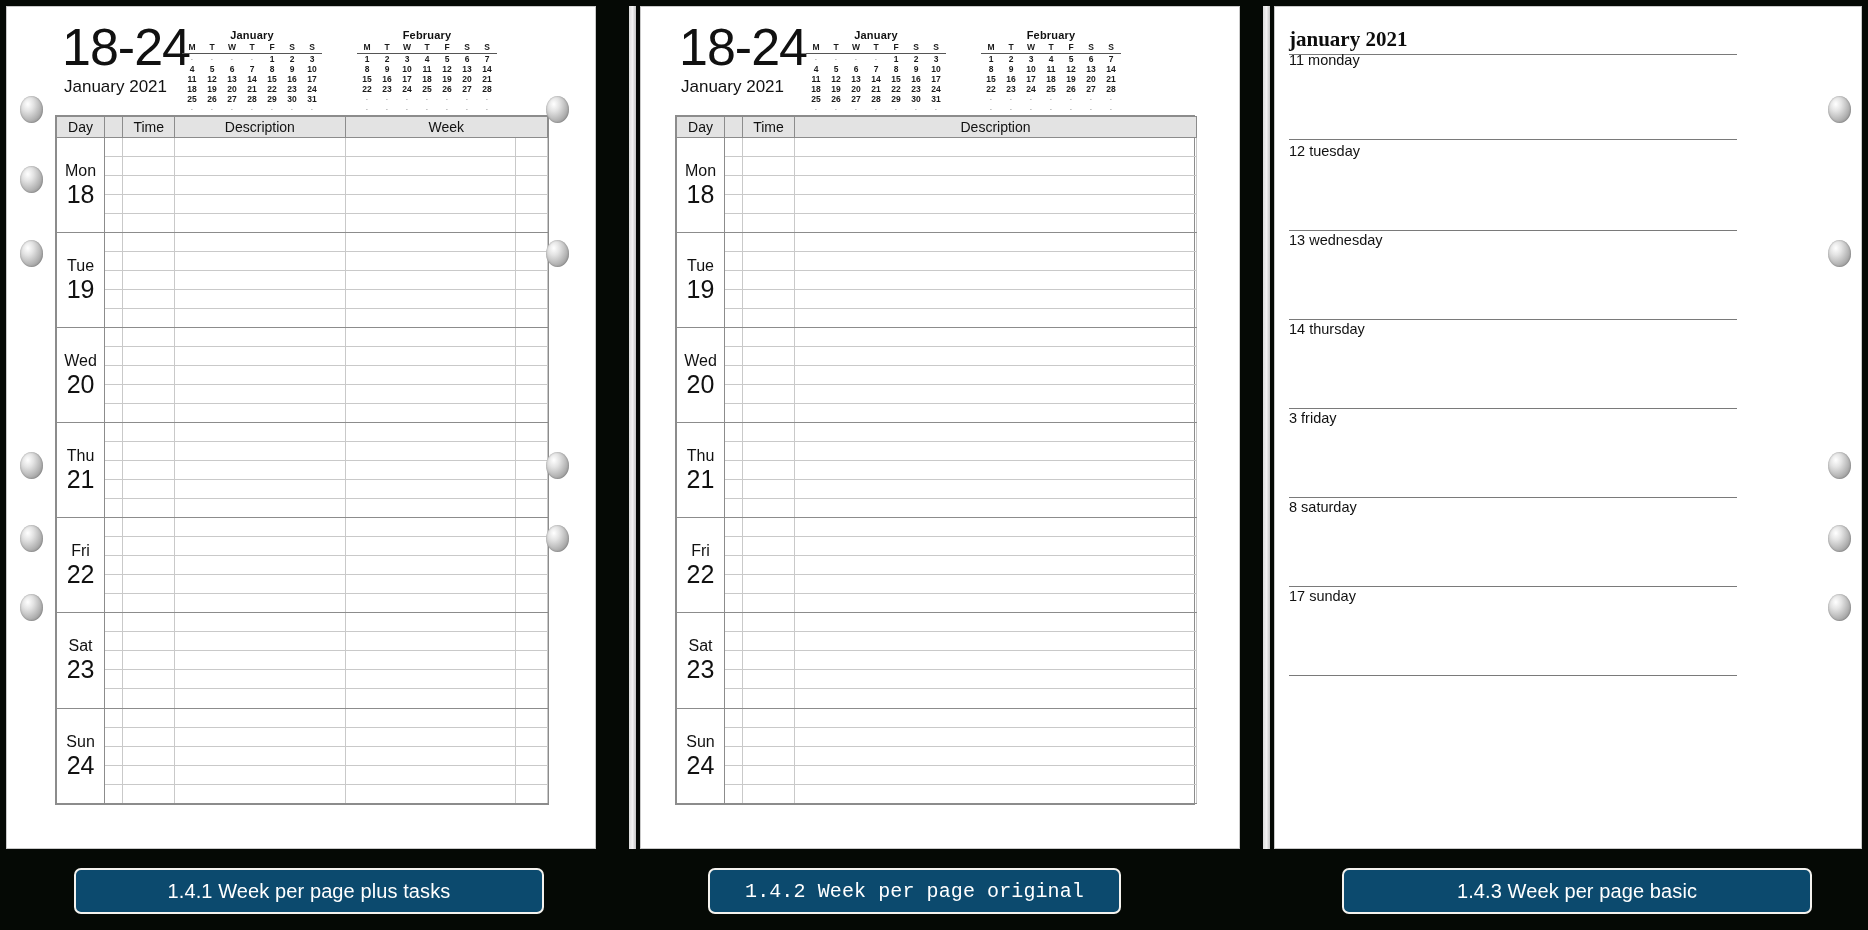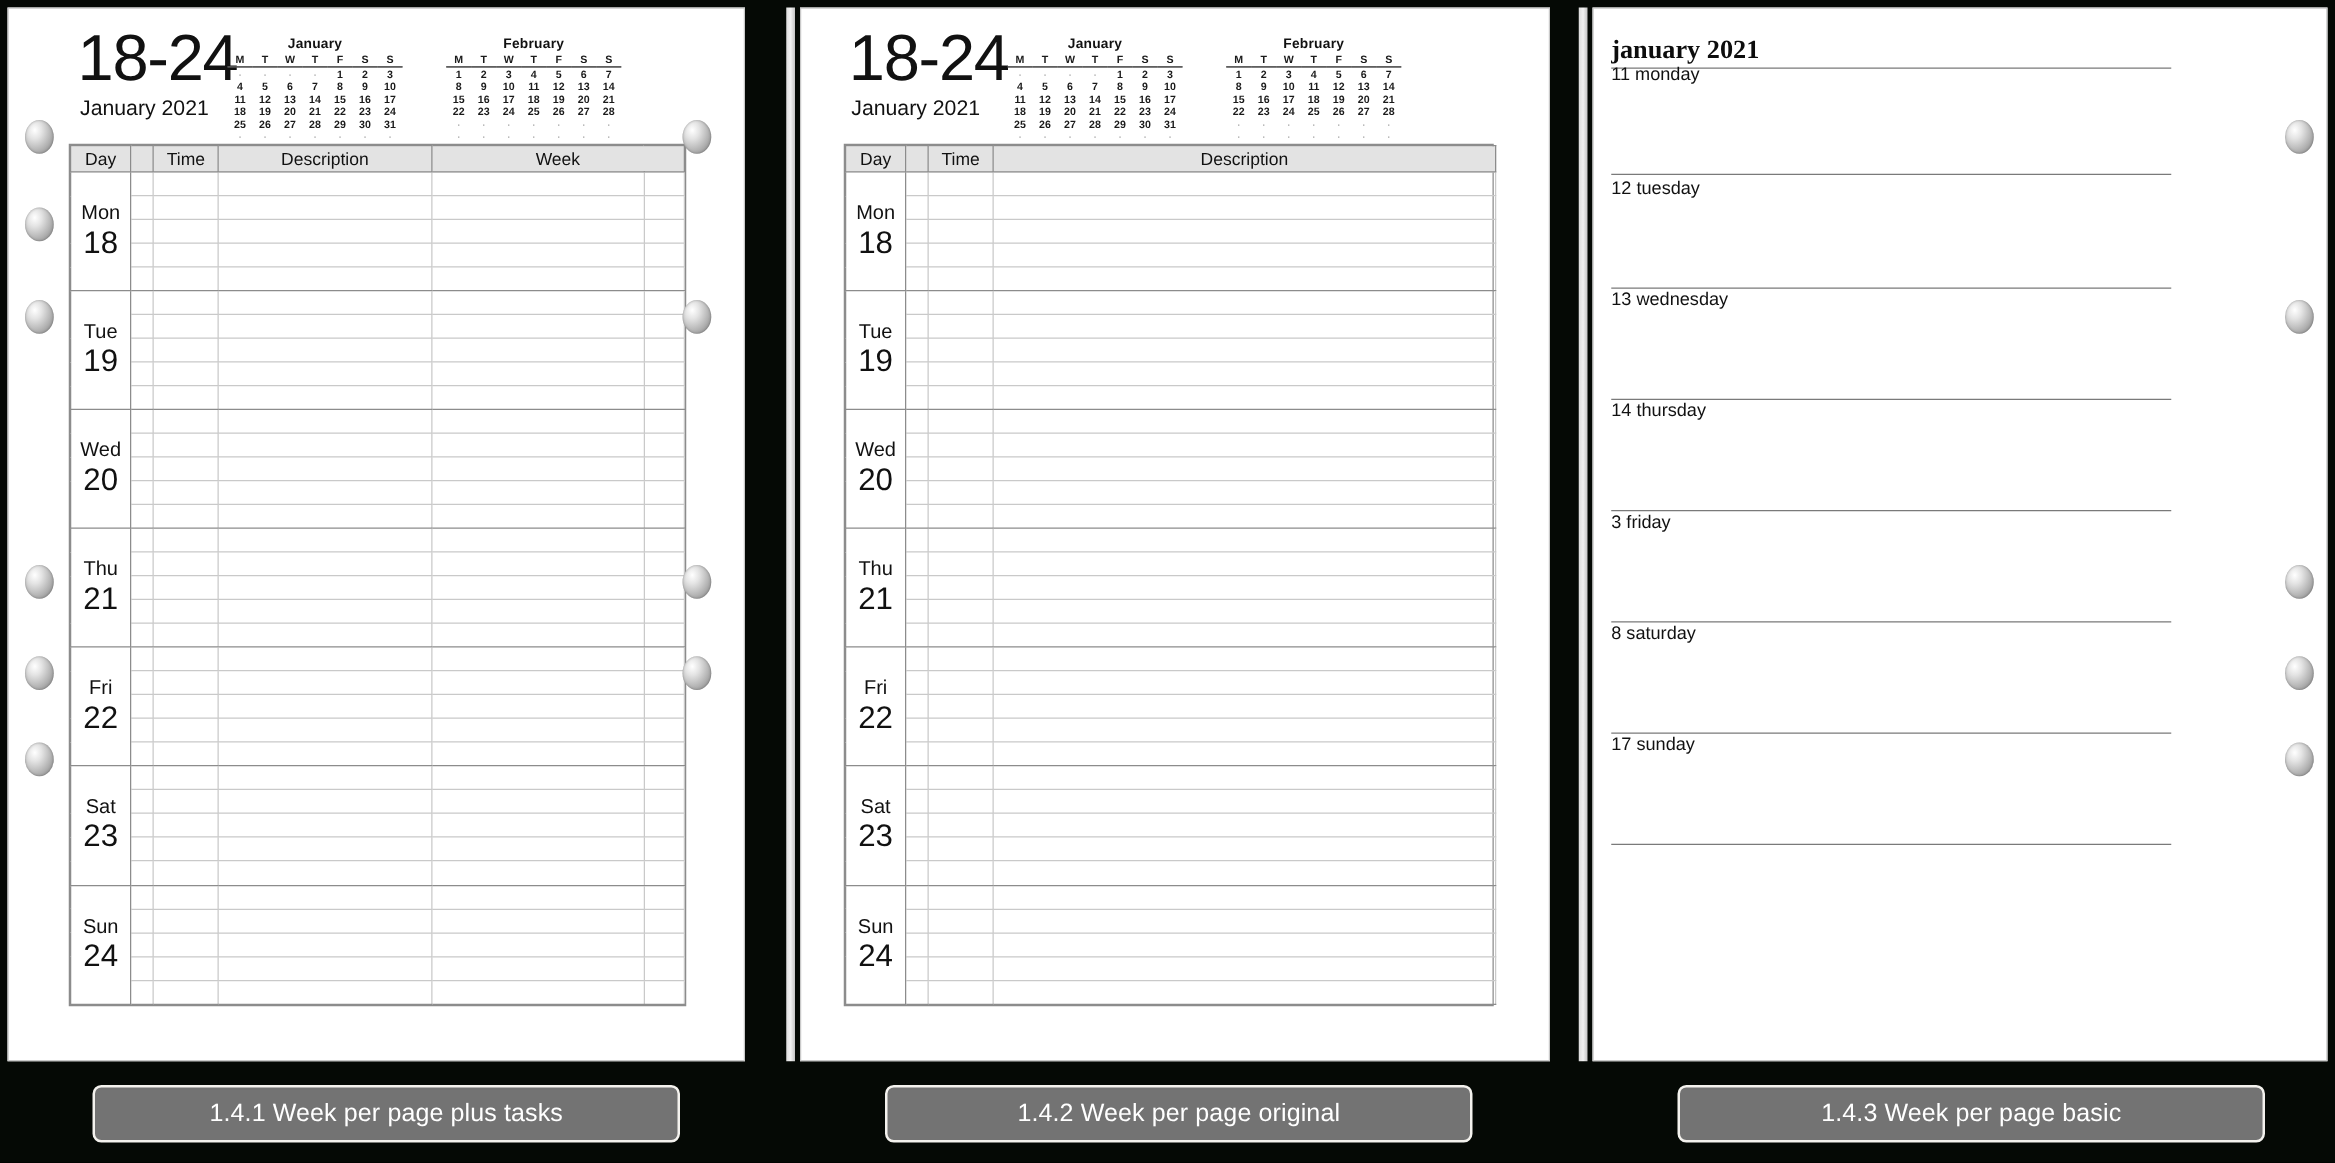--- a/index.html
+++ b/index.html
@@ -158,32 +158,32 @@
     color: #111;
     padding-top: 1px;
     display: block;
   }
 
   
   .btn {
     position: absolute;
     top: 868px;
     height: 46px;
-    background: #737373;
+    background: #0c4a6e;
     border: 2px solid #f4f2ee;
     border-radius: 7px;
     color: #ffffff;
     font-size: 20px;
     display: flex;
     align-items: center;
     justify-content: center;
     letter-spacing: .1px;
   }
   .btn.b1 { left: 74px;   width: 470px; }
-  .btn.b2 { left: 708px;  width: 470px; }
+  .btn.b2 { left: 708px;  width: 413px; font-family: Liberation Mono, monospace; }
   .btn.b3 { left: 1342px; width: 470px; }
 </style>
 </head>
 <body>
 
 <div id="stage">
 
   <div class="gutter g2"></div>
   <div class="gutter g3"></div>
 

